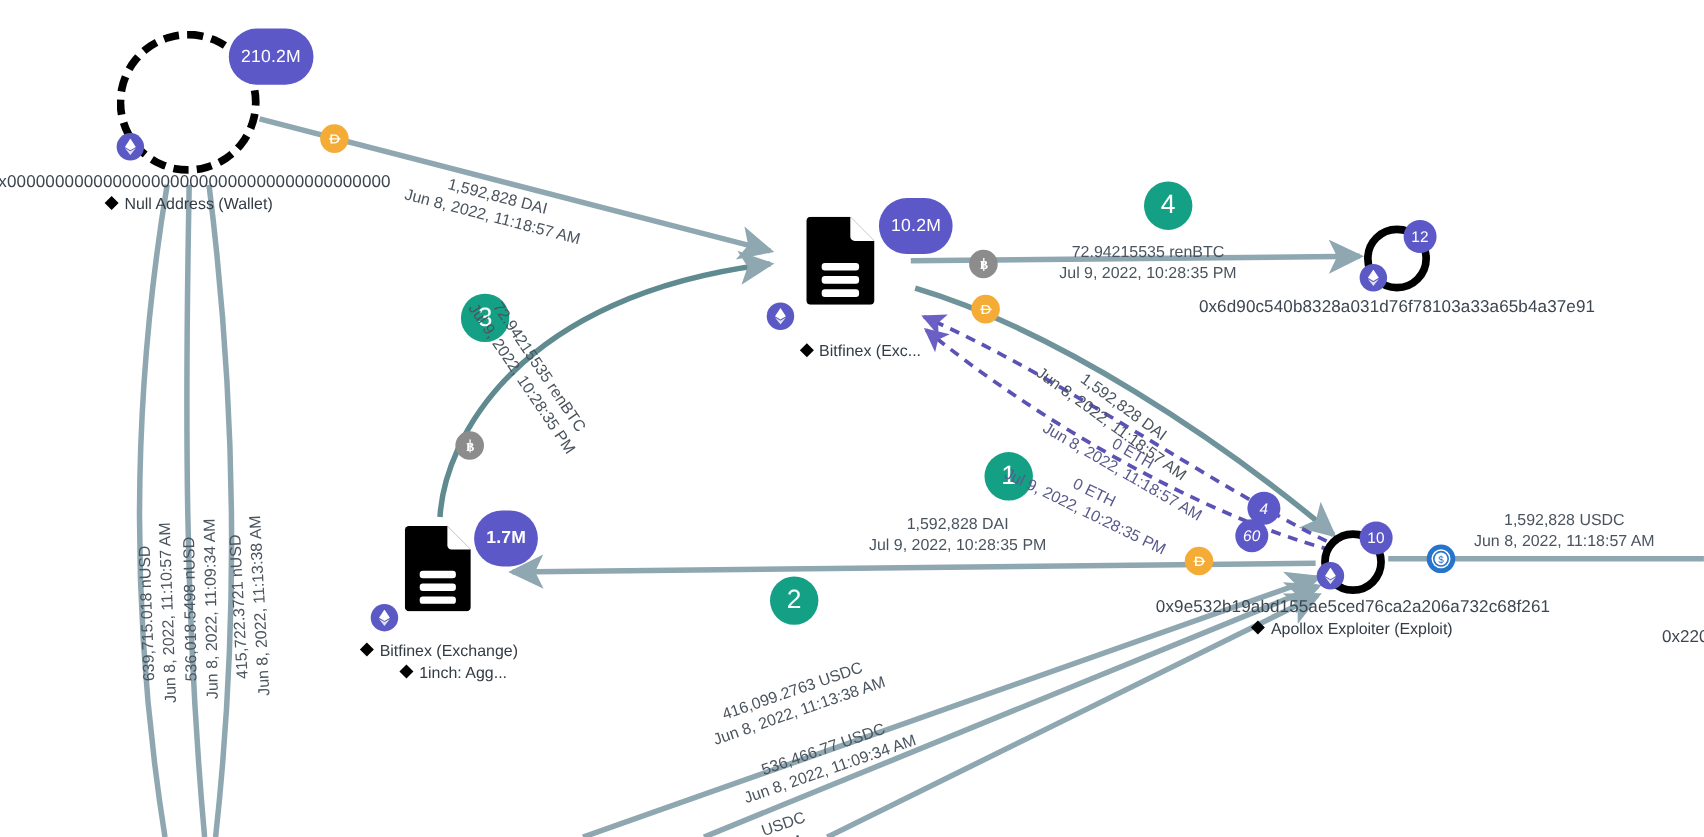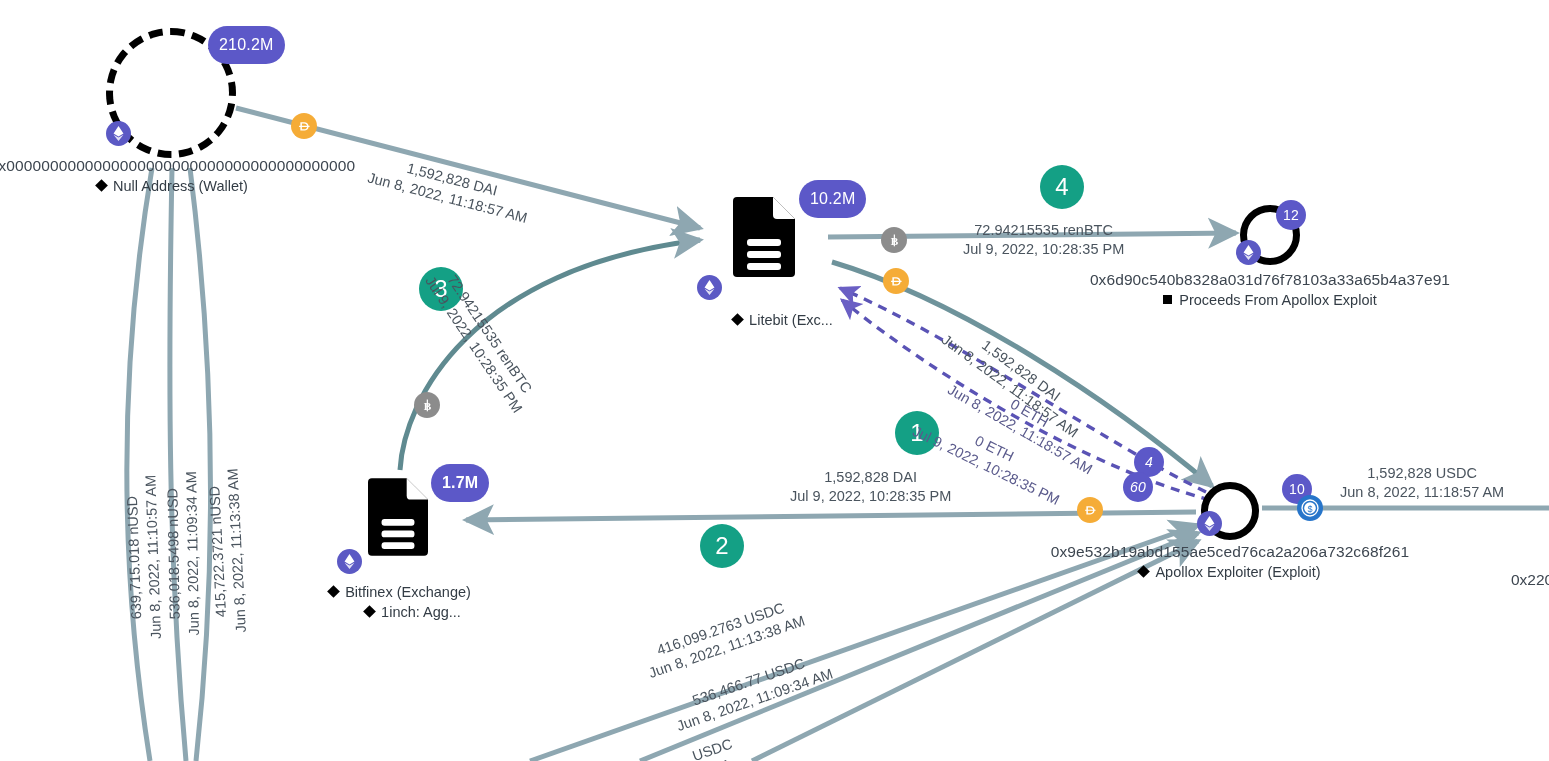--- a/index.html
+++ b/index.html
@@ -16,21 +16,21 @@
   .circ.dashed{border:7px dashed #000;background:transparent;}
   
   .doc{position:absolute;}
   
   .badge{
     position:absolute;background:#5c58c8;color:#fff;border-radius:999px;
     display:flex;align-items:center;justify-content:center;
     font-size:15px;letter-spacing:.2px;white-space:nowrap;
   }
   .badge.sm{width:30px;height:30px;font-size:14px;border-radius:50%;}
-  .badge.pill{height:38px;padding:0 11px;font-size:16px;}
+  .badge.pill{height:27px;padding:12px 11px;font-size:16px;}
   .badge.ital{font-style:italic;}
   
   .chainicon{position:absolute;width:25px;height:25px;border-radius:50%;
     background:#5b59c4;display:flex;align-items:center;justify-content:center;}
   
   .cap{position:absolute;text-align:center;white-space:nowrap;}
   .cap .addr{font-size:15.5px;color:#3d4650;letter-spacing:.1px;line-height:20px;}
   .cap .tagrow{font-size:14.5px;color:#2d3views;color:#333c45;line-height:20px;white-space:nowrap;}
   .tagrow{display:block;}
   .dia{display:inline-block;width:9px;height:9px;background:#000;
@@ -121,21 +121,21 @@
     </svg>
   </div>
   <div class="badge pill" style="left:799px;top:180px;">10.2M</div>
   <div class="chainicon" style="left:697px;top:275px;">
     <svg width="11" height="15" viewBox="0 0 12 17">
       <path d="M6 0 L11.6 8.6 L6 11.9 L0.4 8.6 Z" fill="#fff"></path>
       <path d="M6 13.1 L11.6 9.8 L6 17 L0.4 9.8 Z" fill="#fff" opacity=".82"></path>
     </svg>
   </div>
   <div class="cap" style="left:540px;top:310px;width:450px;">
-    <div class="tagrow" style="padding-left:36px;"><span class="dia"></span><span>Litebit (Exc...</span></div>
+    <div class="tagrow" style="padding-left:36px;"><span class="dia"></span><span>Bitfinex (Exc...</span></div>
   </div>
 </div>
 
 <div class="node">
   <div class="doc" style="left:368px;top:478px;">
     <svg width="60" height="78" viewBox="0 0 62 80">
       <path d="M0,4 a4,4 0 0 1 4,-4 H40 L62,22 V76 a4,4 0 0 1 -4,4 H4 a4,4 0 0 1 -4,-4 Z" fill="#000"></path>
       <path d="M40,0 L62,22 H44 a4,4 0 0 1 -4,-4 Z" fill="#fff"></path>
       <rect x="14" y="42" width="34" height="7" rx="3" fill="#fff"></rect>
       <rect x="14" y="54" width="34" height="7" rx="3" fill="#fff"></rect>
@@ -159,27 +159,26 @@
   <div class="circ solid" style="left:1240px;top:205px;width:60px;height:60px;"></div>
   <div class="badge sm" style="left:1276px;top:200px;">12</div>
   <div class="chainicon" style="left:1236px;top:240px;">
     <svg width="11" height="15" viewBox="0 0 12 17">
       <path d="M6 0 L11.6 8.6 L6 11.9 L0.4 8.6 Z" fill="#fff"></path>
       <path d="M6 13.1 L11.6 9.8 L6 17 L0.4 9.8 Z" fill="#fff" opacity=".82"></path>
     </svg>
   </div>
   <div class="cap" style="left:1000px;top:270px;width:540px;">
     <div class="addr">0x6d90c540b8328a031d76f78103a33a65b4a37e91</div>
-    <div class="tagrow"><span class="flagico"></span><span>Proceeds From Apollox Exploit</span></div>
   </div>
 </div>
 
 <div class="node">
   <div class="circ solid" style="left:1201px;top:482px;width:58px;height:58px;"></div>
-  <div class="badge sm" style="left:1236px;top:474px;margin-left:46px;">10</div>
+  <div class="badge sm" style="left:1236px;top:474px;">10</div>
   <div class="badge sm ital" style="left:1134px;top:447px;">4</div>
   <div class="badge sm ital" style="left:1123px;top:472px;">60</div>
   <div class="chainicon" style="left:1197px;top:511px;">
     <svg width="11" height="15" viewBox="0 0 12 17">
       <path d="M6 0 L11.6 8.6 L6 11.9 L0.4 8.6 Z" fill="#fff"></path>
       <path d="M6 13.1 L11.6 9.8 L6 17 L0.4 9.8 Z" fill="#fff" opacity=".82"></path>
     </svg>
   </div>
   <div class="cap" style="left:960px;top:542px;width:540px;">
     <div class="addr">0x9e532b19abd155ae5ced76ca2a206a732c68f261</div>

